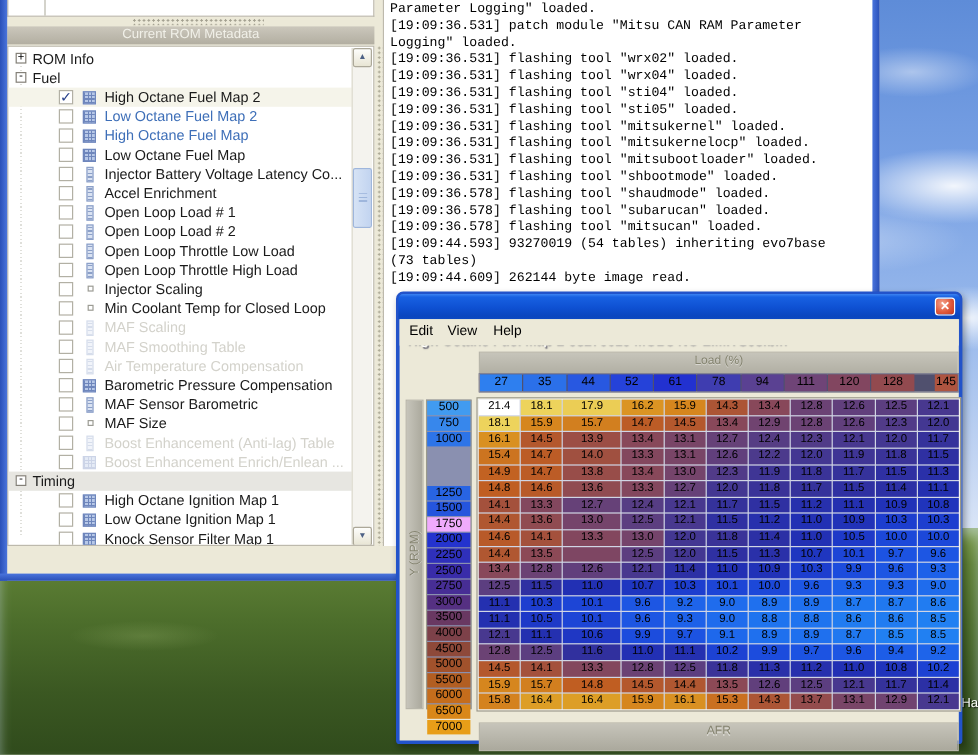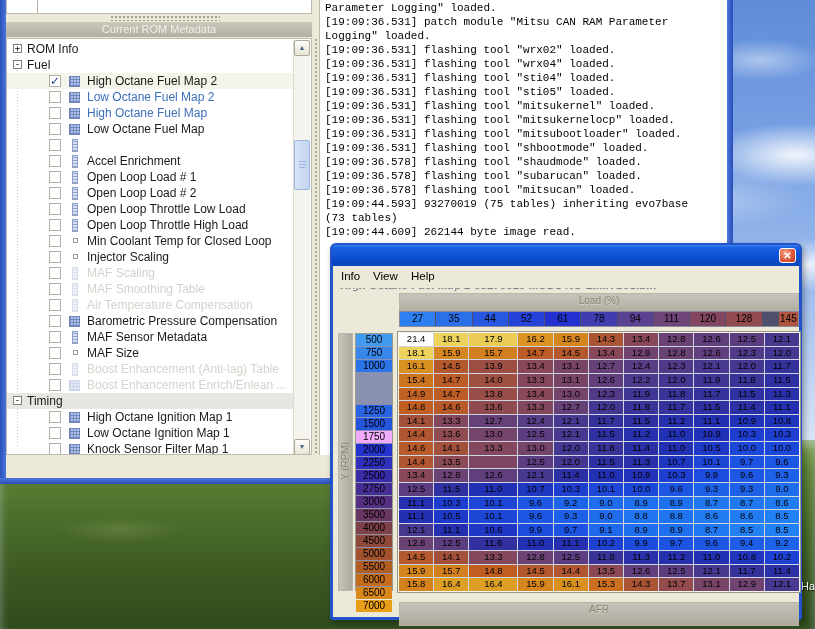--- a/index.html
+++ b/index.html
@@ -157,20 +157,21 @@
             <span class="tlabel">High Octane Fuel Map</span>
           </div>
           <div class="trow">
             <span class="cb"></span>
             <span class="icon-table"></span>
             <span class="tlabel">Low Octane Fuel Map</span>
           </div>
           <div class="trow">
             <span class="cb"></span>
             <span class="icon-curve"></span>
+            <span class="tlabel">Injector Battery Voltage Latency Co...</span>
           </div>
           <div class="trow">
             <span class="cb"></span>
             <span class="icon-curve"></span>
             <span class="tlabel">Accel Enrichment</span>
           </div>
           <div class="trow">
             <span class="cb"></span>
             <span class="icon-curve"></span>
             <span class="tlabel">Open Loop Load # 1</span>
@@ -182,31 +183,31 @@
           </div>
           <div class="trow">
             <span class="cb"></span>
             <span class="icon-curve"></span>
             <span class="tlabel">Open Loop Throttle Low Load</span>
           </div>
           <div class="trow">
             <span class="cb"></span>
             <span class="icon-curve"></span>
             <span class="tlabel">Open Loop Throttle High Load</span>
+          </div>
+          <div class="trow">
+            <span class="cb"></span>
+            <span class="icon-scalar"></span>
+            <span class="tlabel">Injector Scaling</span>
           </div>
           <div class="trow">
             <span class="cb"></span>
             <span class="icon-scalar"></span>
             <span class="tlabel">Min Coolant Temp for Closed Loop</span>
           </div>
-          <div class="trow">
-            <span class="cb"></span>
-            <span class="icon-scalar"></span>
-            <span class="tlabel">Injector Scaling</span>
-          </div>
           <div class="trow disabled">
             <span class="cb"></span>
             <span class="icon-curve"></span>
             <span class="tlabel">MAF Scaling</span>
           </div>
           <div class="trow disabled">
             <span class="cb"></span>
             <span class="icon-curve"></span>
             <span class="tlabel">MAF Smoothing Table</span>
           </div>
@@ -216,21 +217,21 @@
             <span class="tlabel">Air Temperature Compensation</span>
           </div>
           <div class="trow">
             <span class="cb"></span>
             <span class="icon-table"></span>
             <span class="tlabel">Barometric Pressure Compensation</span>
           </div>
           <div class="trow">
             <span class="cb"></span>
             <span class="icon-curve"></span>
-            <span class="tlabel">MAF Sensor Metadata</span>
+            <span class="tlabel">MAF Sensor Barometric</span>
           </div>
           <div class="trow">
             <span class="cb"></span>
             <span class="icon-scalar"></span>
             <span class="tlabel">MAF Size</span>
           </div>
           <div class="trow disabled">
             <span class="cb"></span>
             <span class="icon-curve"></span>
             <span class="tlabel">Boost Enhancement (Anti-lag) Table</span>
@@ -276,38 +277,38 @@
         <div class="cline">[19:09:36.531] flashing tool "wrx04" loaded.</div>
         <div class="cline">[19:09:36.531] flashing tool "sti04" loaded.</div>
         <div class="cline">[19:09:36.531] flashing tool "sti05" loaded.</div>
         <div class="cline">[19:09:36.531] flashing tool "mitsukernel" loaded.</div>
         <div class="cline">[19:09:36.531] flashing tool "mitsukernelocp" loaded.</div>
         <div class="cline">[19:09:36.531] flashing tool "mitsubootloader" loaded.</div>
         <div class="cline">[19:09:36.531] flashing tool "shbootmode" loaded.</div>
         <div class="cline">[19:09:36.578] flashing tool "shaudmode" loaded.</div>
         <div class="cline">[19:09:36.578] flashing tool "subarucan" loaded.</div>
         <div class="cline">[19:09:36.578] flashing tool "mitsucan" loaded.</div>
-        <div class="cline">[19:09:44.593] 93270019 (75 tables) inheriting evo7base</div>
+        <div class="cline">[19:09:44.593] 93270019 (54 tables) inheriting evo7base</div>
         <div class="cline">(73 tables)</div>
         <div class="cline">[19:09:44.609] 262144 byte image read.</div>
       </div>
     <div class="statusstrip"></div>
 
     <div class="mw-border-l"></div>
     <div class="mw-border-r"></div>
     <div class="mw-border-b"></div>
   </div>
 
   <div id="mapwin">
     <div class="titlebar">
       <span class="ttext">High Octane Fuel Map 2-93270019 MOD8 NO LIMITS98.bin</span>
       <span class="closebtn">✕</span>
     </div>
     <div class="menubar">
-      <span class="menuitem" style="left:8px;">Info</span>
+      <span class="menuitem" style="left:8px;">Edit</span>
       <span class="menuitem" style="left:40px;">View</span>
       <span class="menuitem" style="left:78px;">Help</span>
     </div>
 
     <div class="axisbar" style="left:66px; top:47px; width:400px;">Load (%)</div>
     <div class="colheads" id="colheads">
         <div class="hc" style="background: rgb(46, 127, 239);">27</div>
         <div class="hc" style="background: rgb(43, 112, 233);">35</div>
         <div class="hc" style="background: rgb(40, 88, 225);">44</div>
         <div class="hc" style="background: rgb(37, 66, 217);">52</div>

